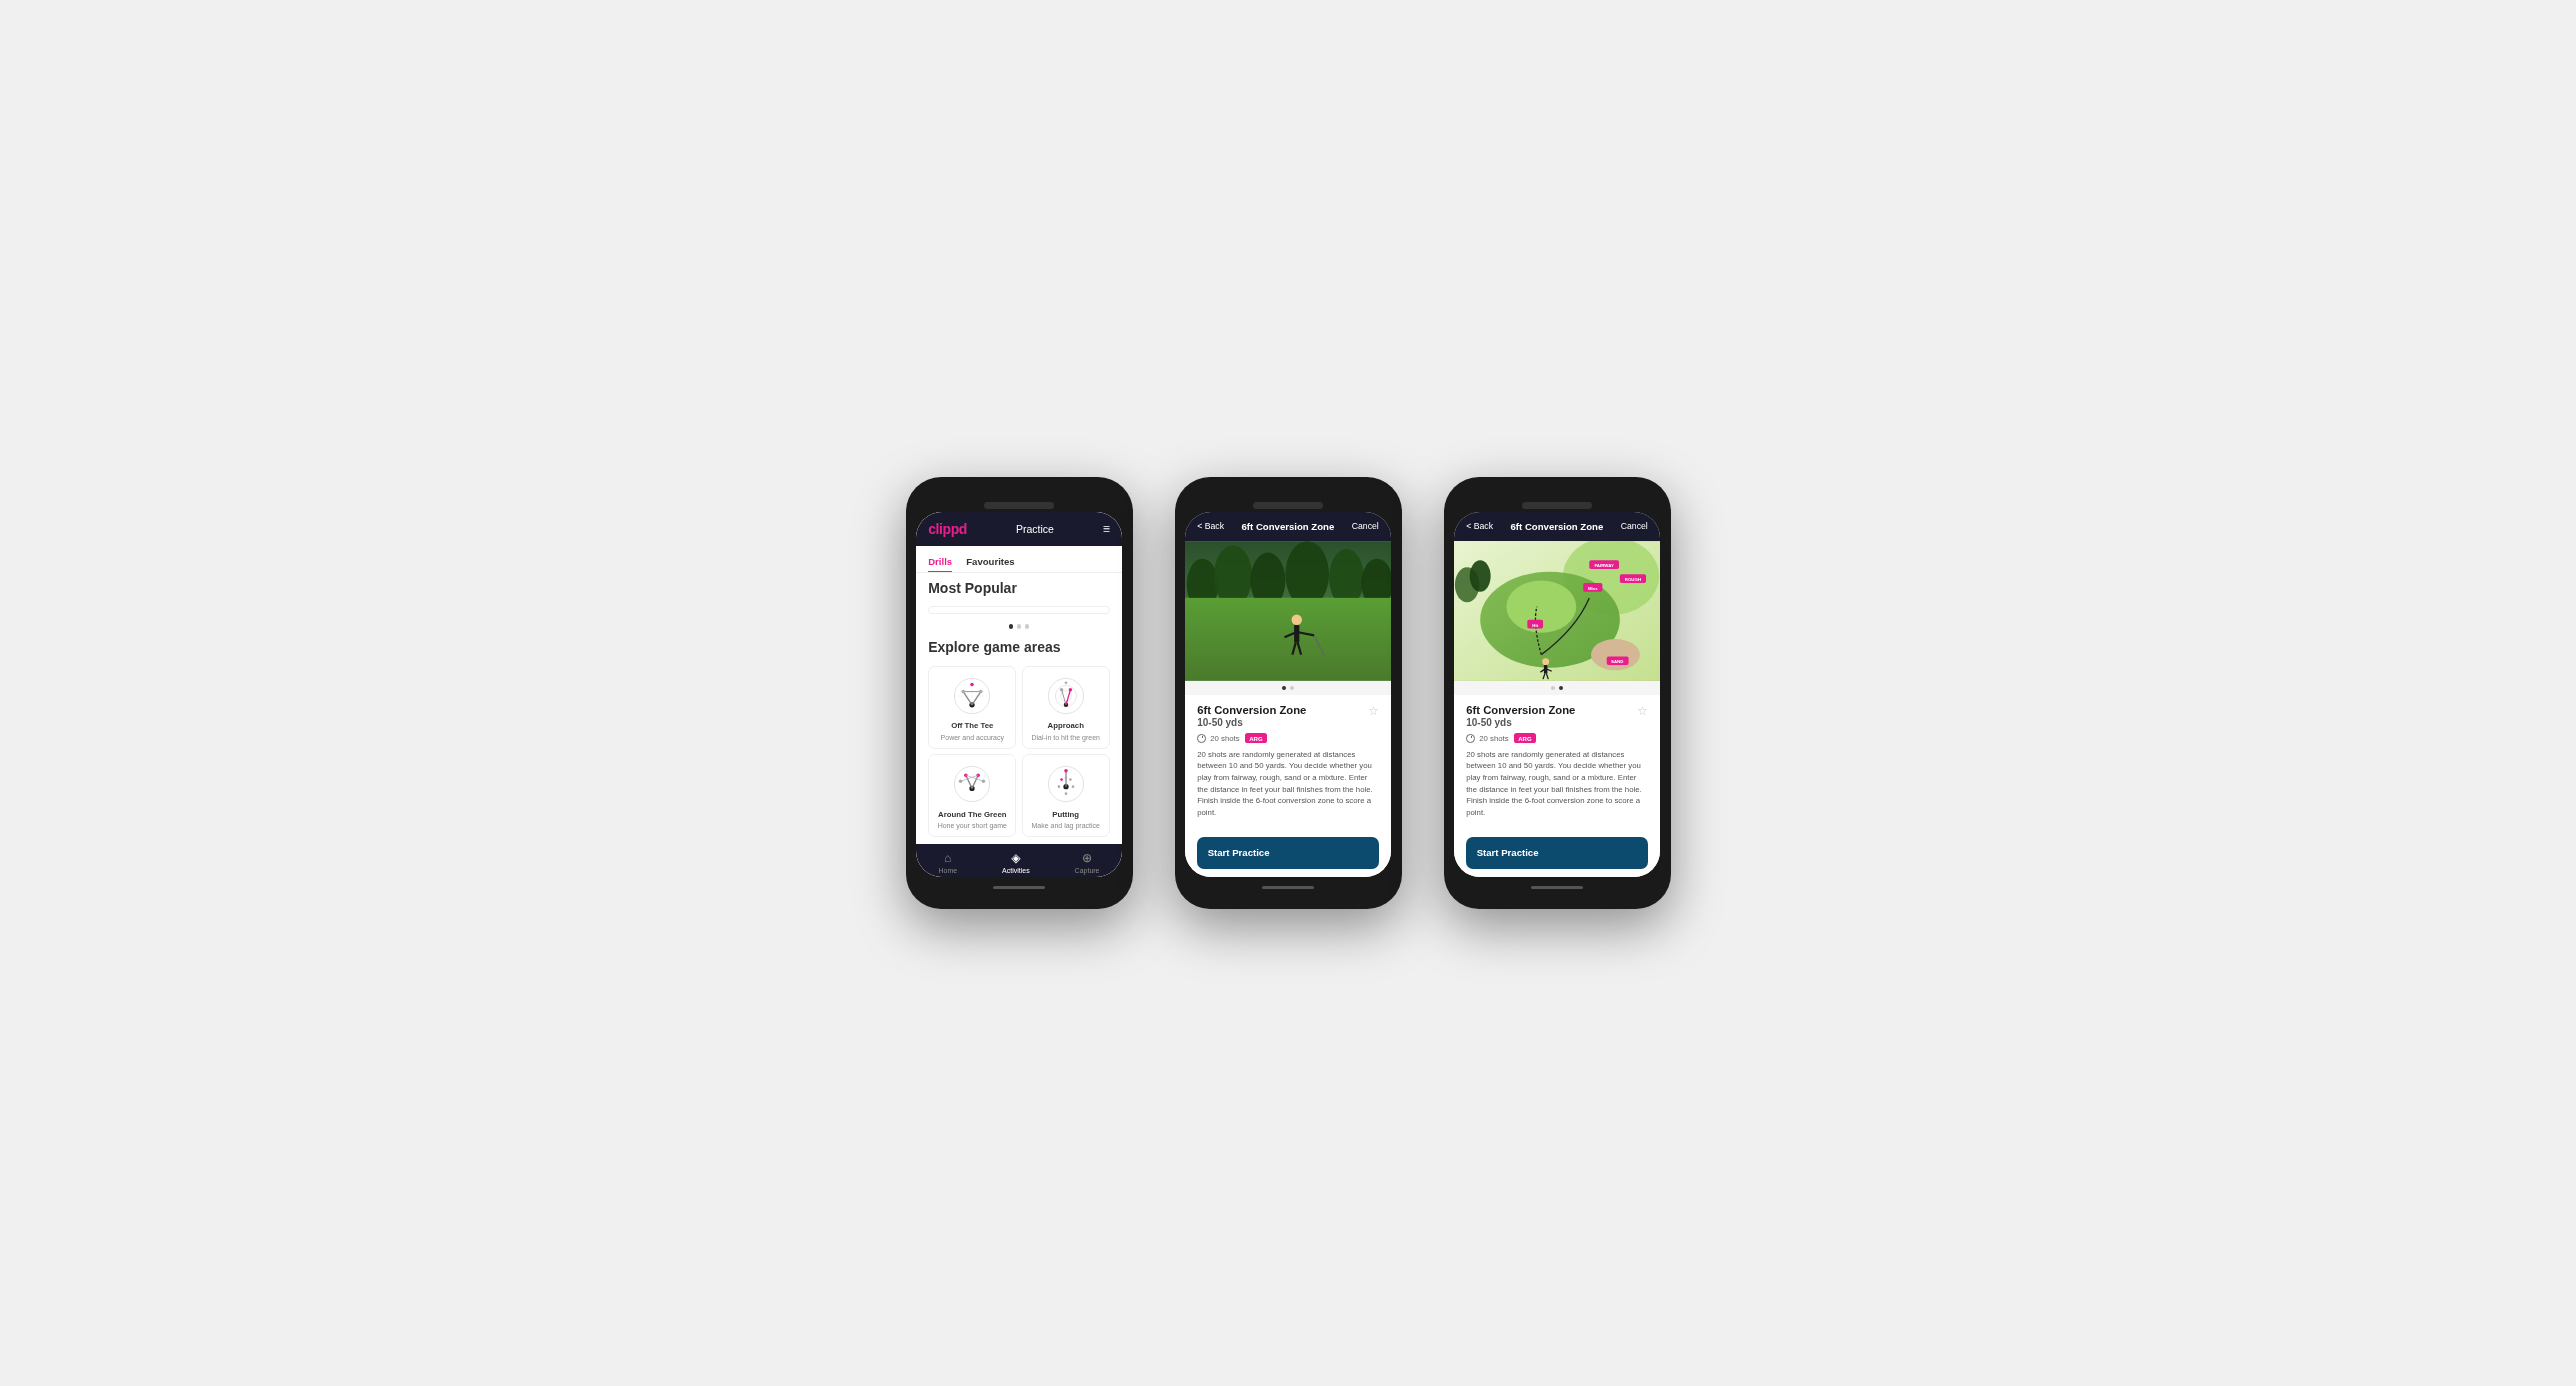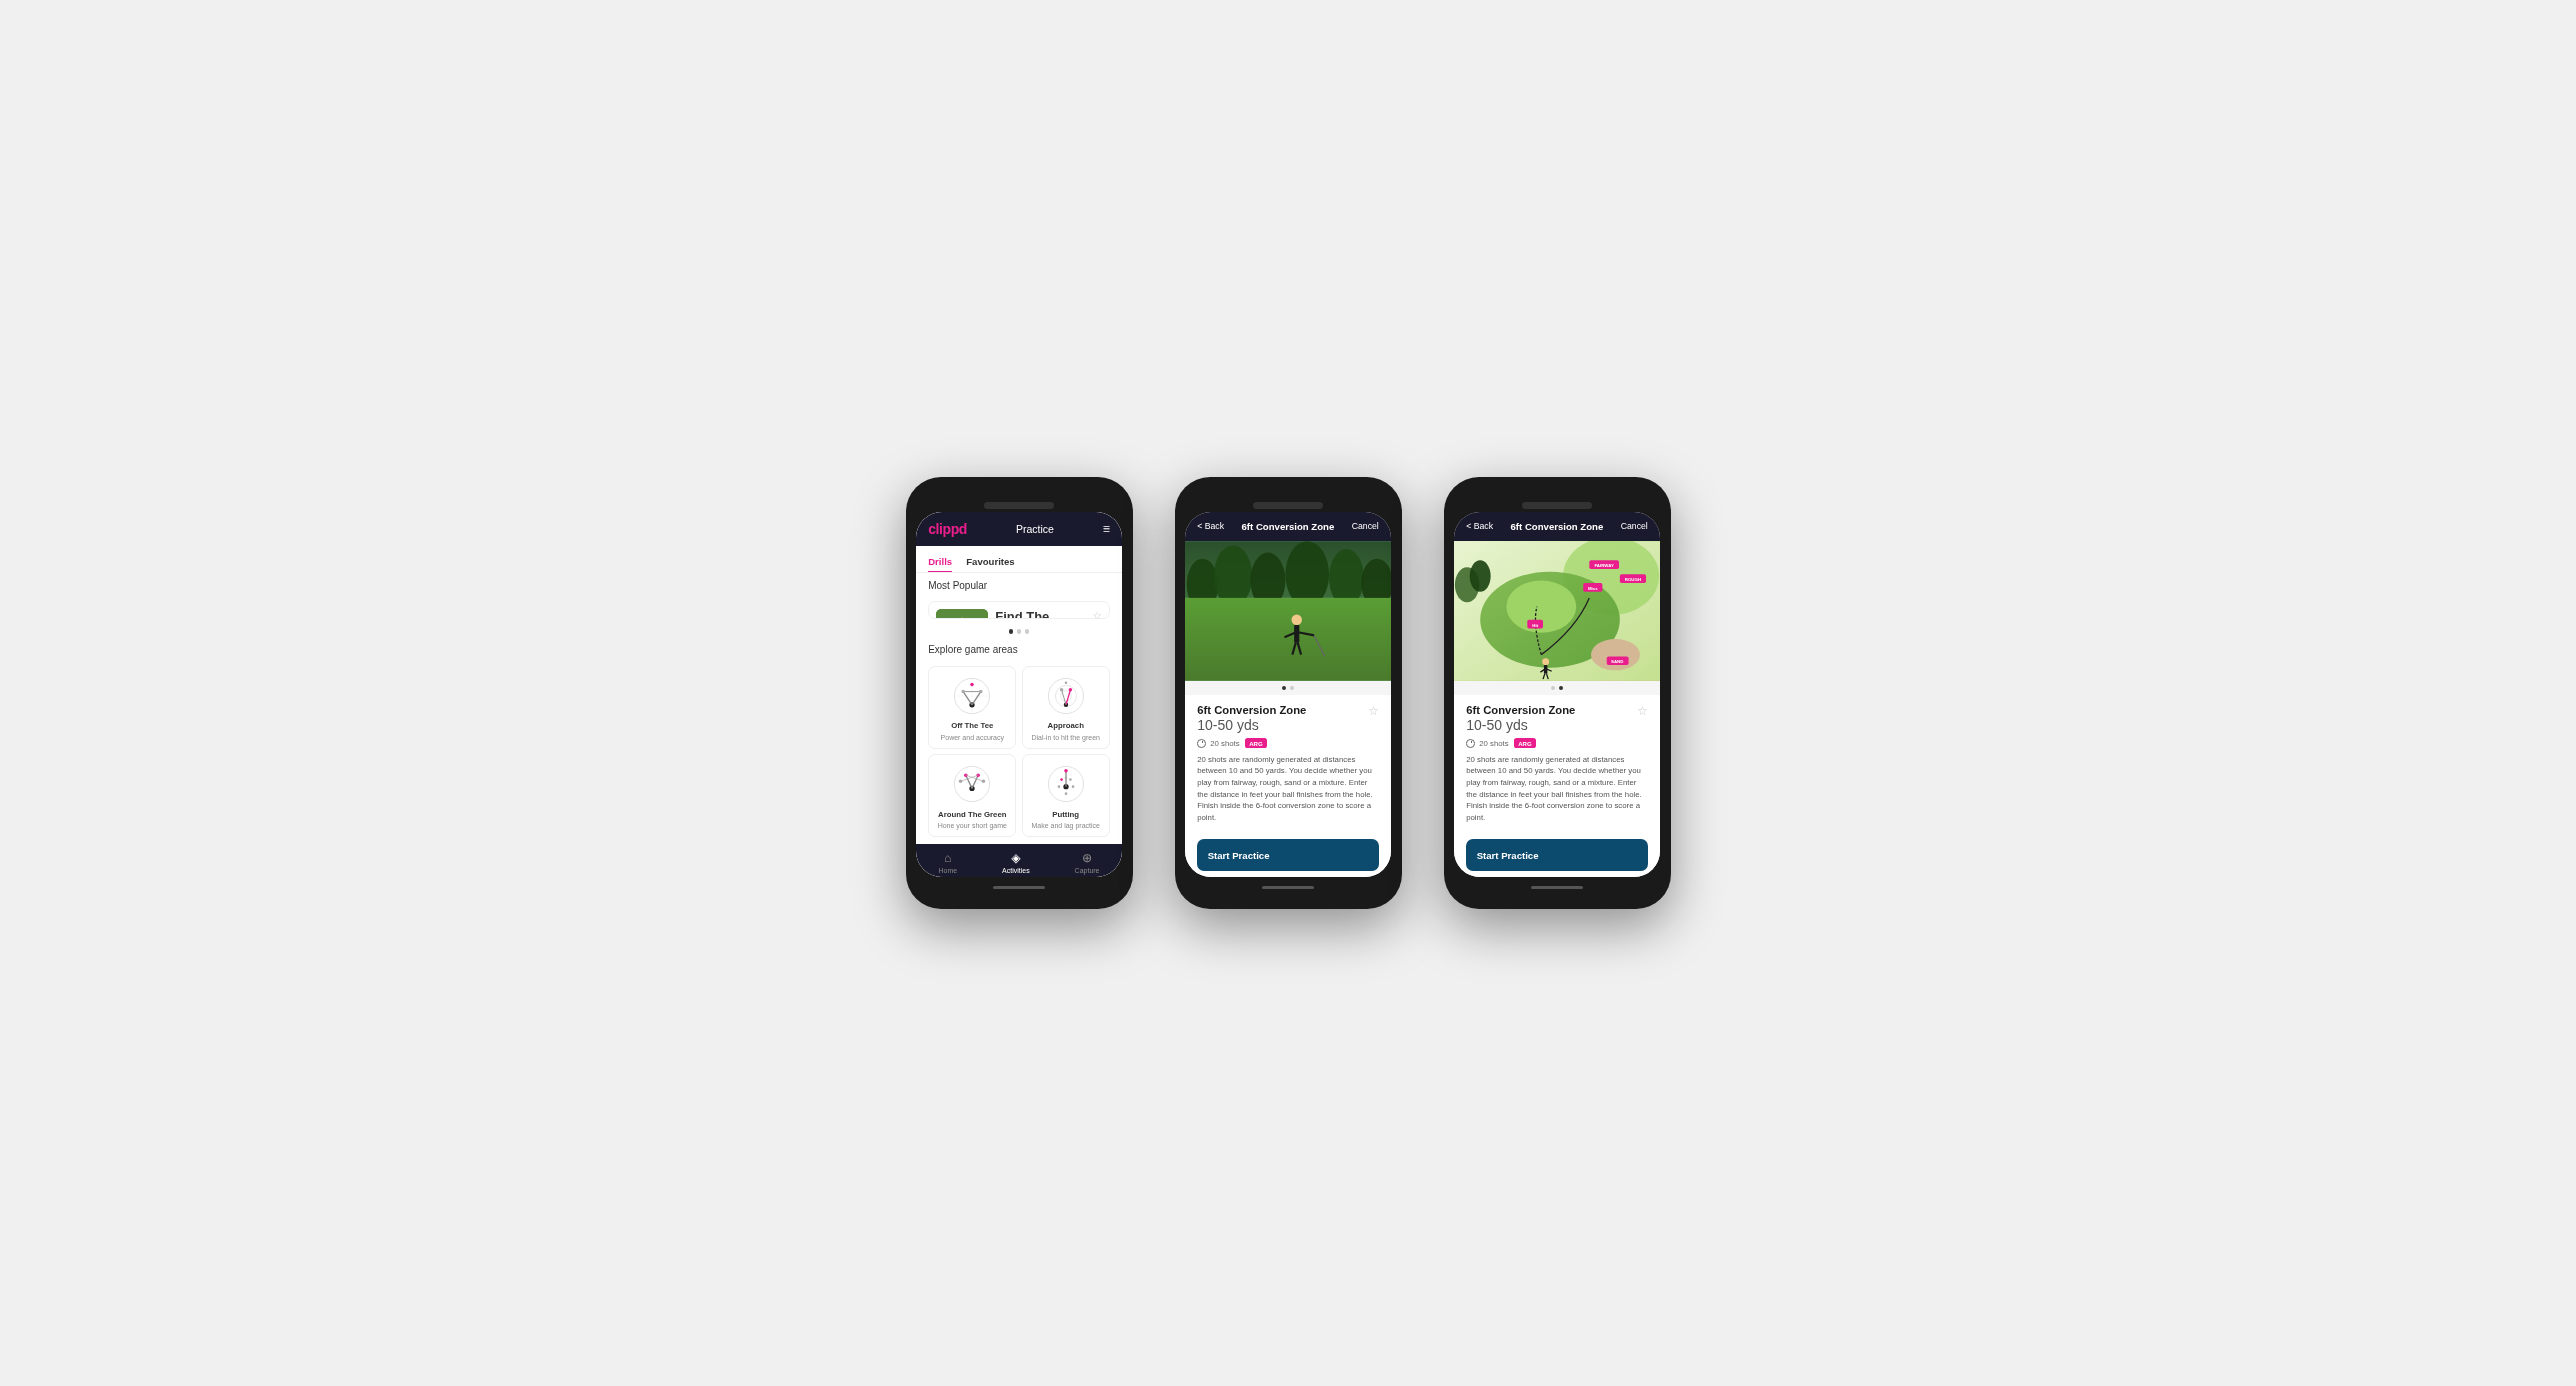--- a/index.html
+++ b/index.html
@@ -115,22 +115,22 @@
     }
     .s1-body {
       flex: 1;
       overflow: hidden;
       padding: 7px 12.2px;
       display: flex;
       flex-direction: column;
       gap: 7px;
     }
     .s1-section-title {
-      font-size: 10px;
-      font-weight: 400;
+      font-size: 14px;
+      font-weight: 700;
       color: #333;
       margin-bottom: 3.5px;
     }
     .featured-card {
       border: 0.9px solid #eee;
       border-radius: 7px;
       overflow: hidden;
       position: relative;
     }
     .featured-card-content {
@@ -342,23 +342,24 @@
     .detail-drill-title {
       font-size: 11.3px;
       font-weight: 700;
       color: #1a1a1a;
     }
     .detail-star {
       color: #ccc;
       font-size: 12.2px;
     }
     .detail-range {
-      font-size: 14px;
+      font-size: 10px;
       color: #555;
       margin-top: 0.9px;
+      font-weight: bold;
     }
     .detail-shots-row {
       display: flex;
       align-items: center;
       gap: 5.2px;
     }
     .detail-shots {
       font-size: 7.8px;
       color: #666;
       display: flex;

